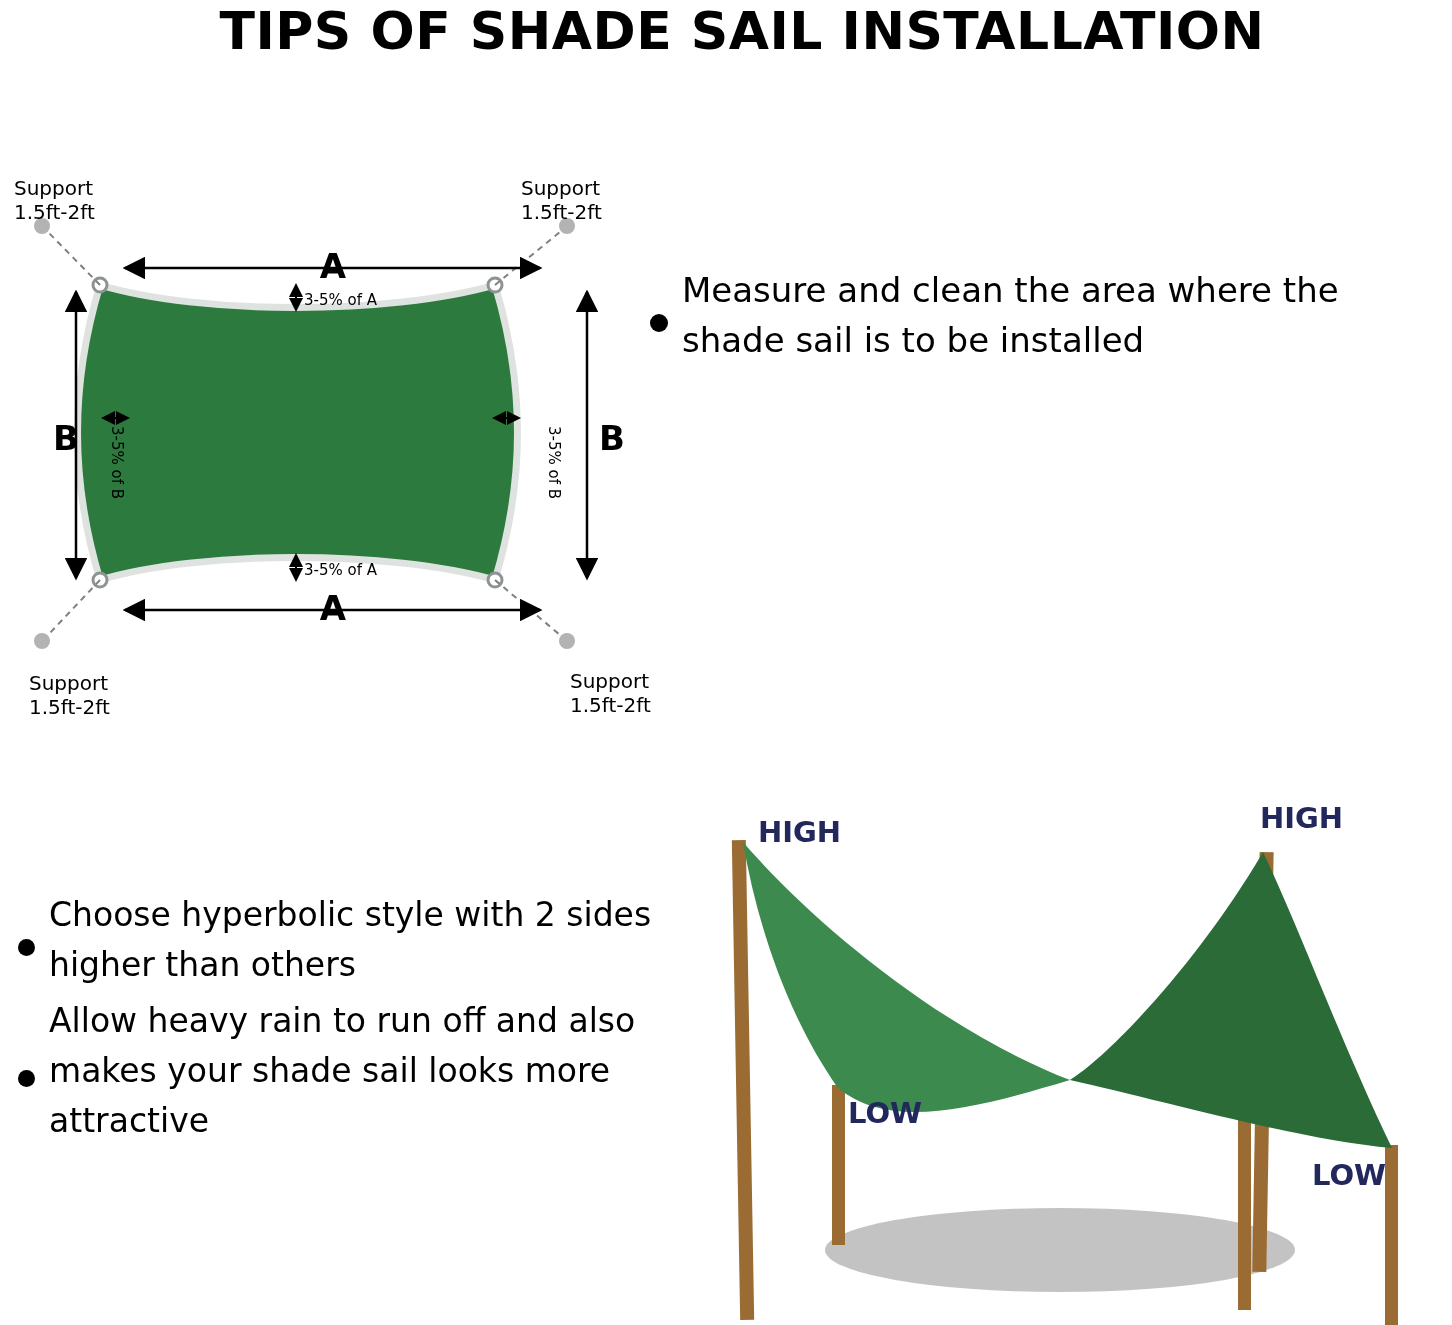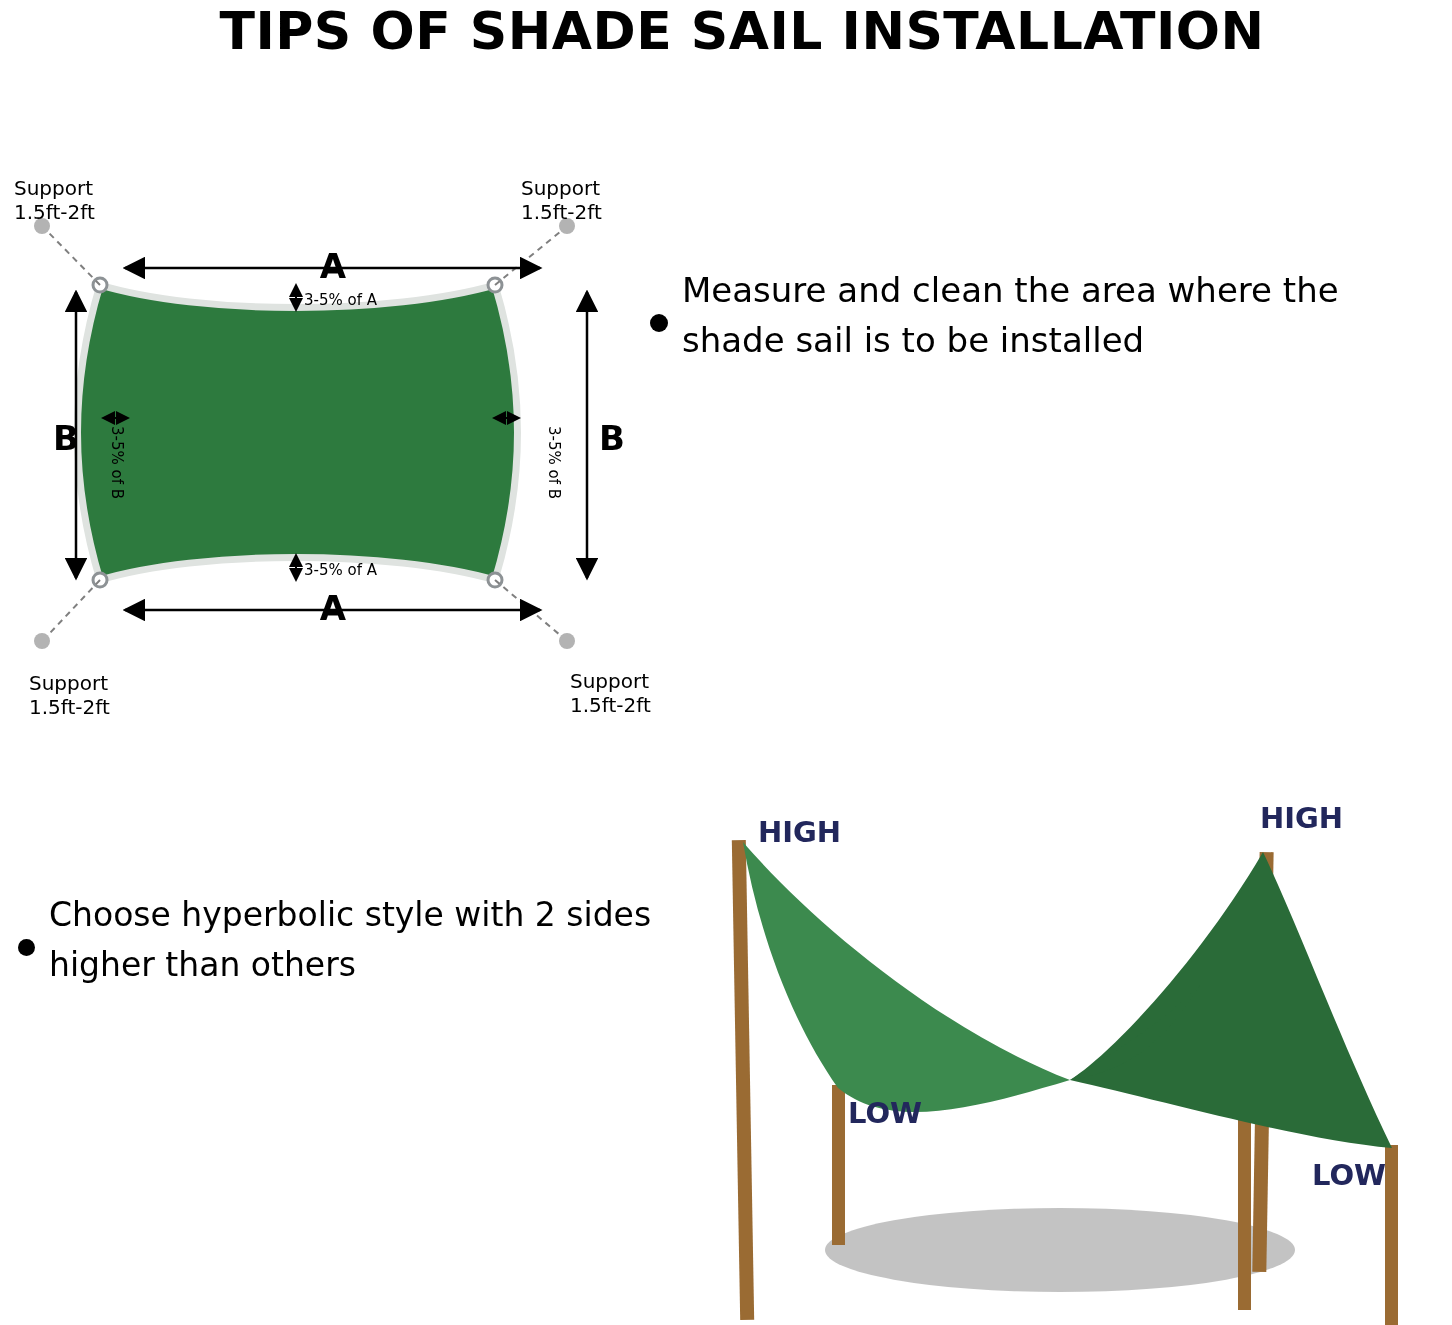--- a/index.html
+++ b/index.html
@@ -187,20 +187,24 @@
     <div class="bullet-dot"></div>
     <div class="bullet-text">Measure and clean the area where the shade sail is to be installed</div>
   </div>
 </div>
 
 <div id="bottom-list">
   <div class="bullet-row">
     <div class="bullet-dot"></div>
     <div class="bullet-text">Choose hyperbolic style with 2 sides higher than others</div>
   </div>
+  <div class="bullet-row">
+    <div class="bullet-dot"></div>
+    <div class="bullet-text">Allow heavy rain to run off and also makes your shade sail looks more attractive</div>
+  </div>
 </div>
 
 <div id="bottom-diagram">
   <svg width="812" height="545" viewBox="0 0 812 545" xmlns="http://www.w3.org/2000/svg">
 
     <ellipse cx="420" cy="470" rx="235" ry="42" fill="#b9b9b9" opacity="0.85"></ellipse>
 
     <rect x="96" y="60" width="14" height="480" fill="#9a6b33" transform="rotate(-1 103 300)"></rect>
     <rect x="616" y="72" width="14" height="420" fill="#9a6b33" transform="rotate(1 623 280)"></rect>
     <rect x="192" y="305" width="13" height="160" fill="#9a6b33"></rect>

